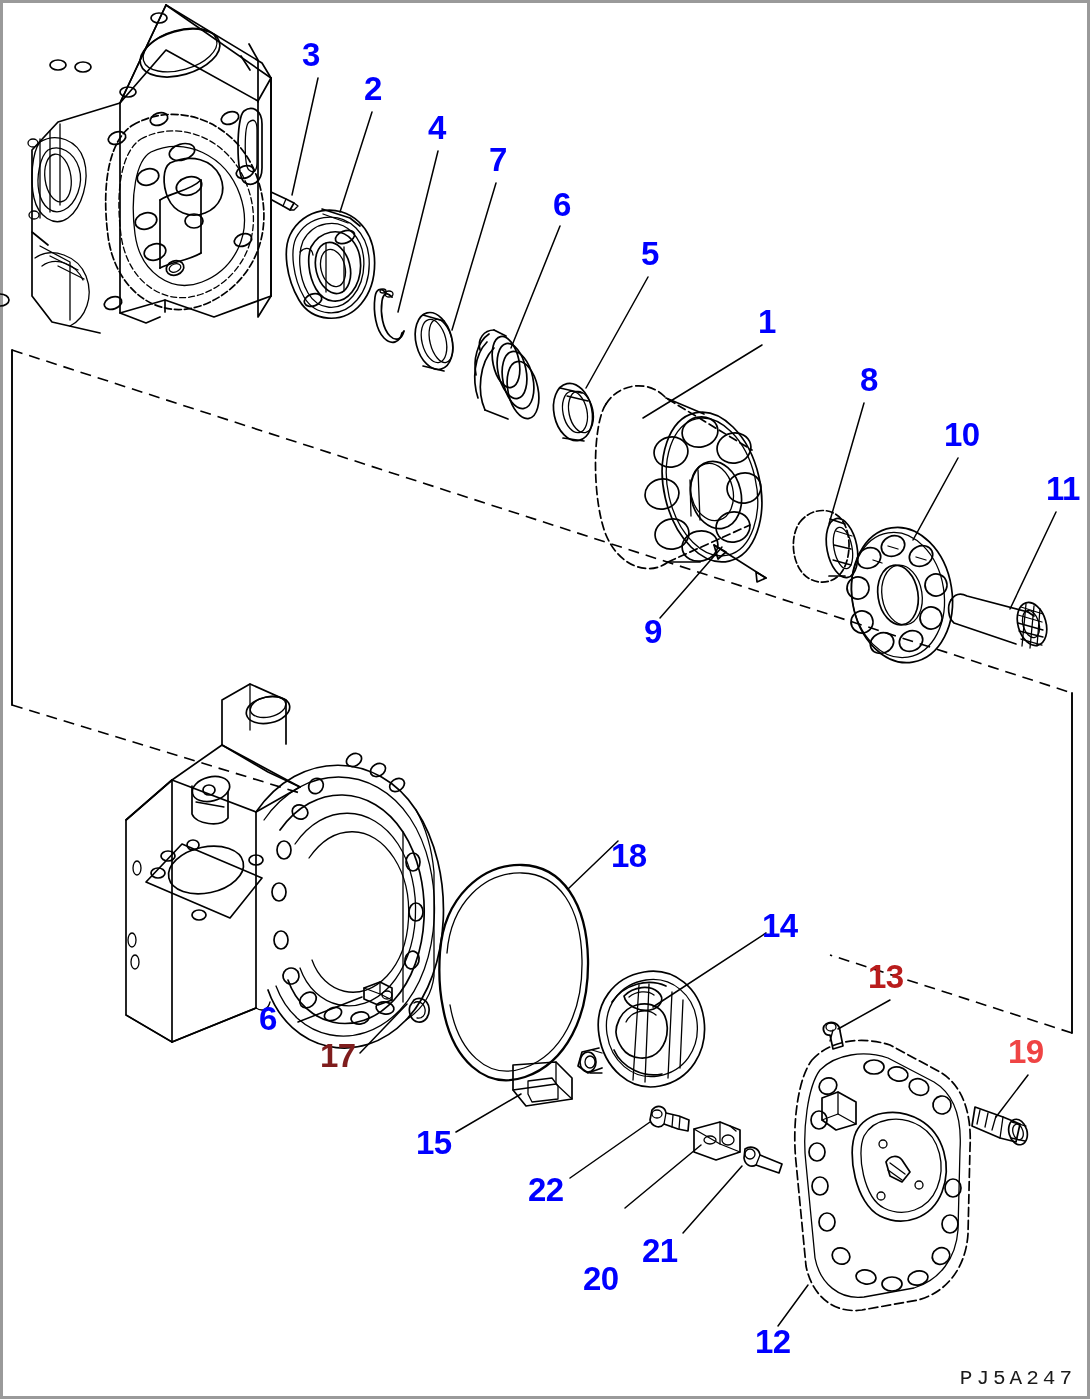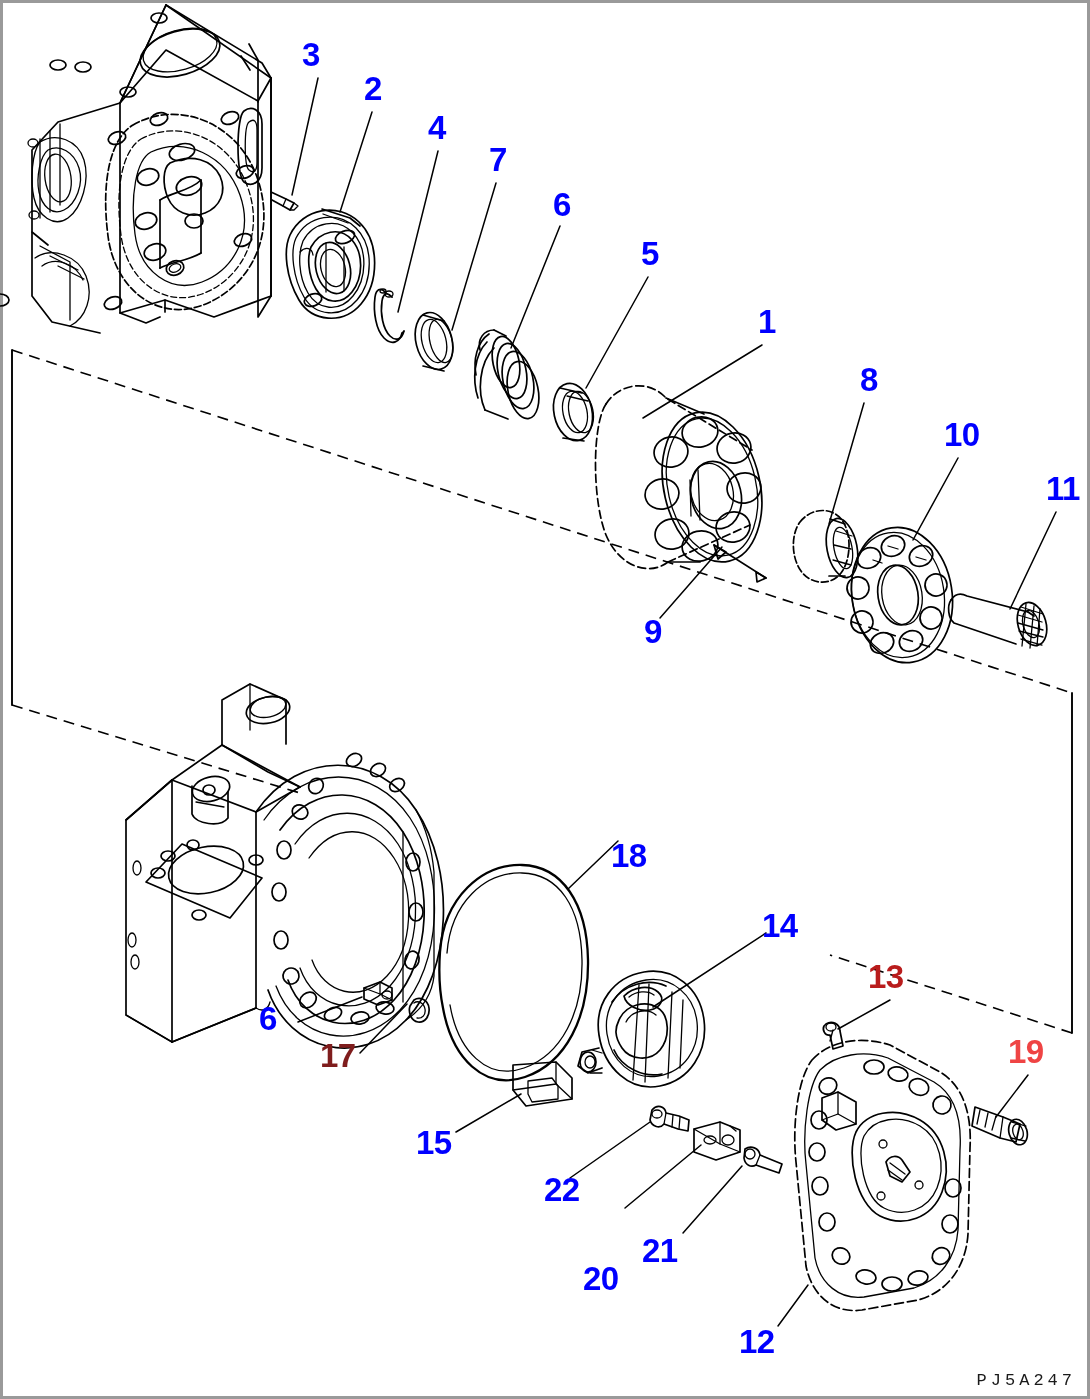--- a/index.html
+++ b/index.html
@@ -55,21 +55,21 @@
     letter-spacing: -0.5px;
     user-select: none;
     white-space: nowrap;
   }
   #drawing-code {
     position: absolute;
     right: 14px;
     bottom: 9px;
     color: #1a1a1a;
     font-family: "Liberation Mono", monospace;
-    font-size: 17px;
+    font-size: 21px;
     letter-spacing: 4px;
     white-space: nowrap;
     margin-left: 24px;
   }
 </style>
 </head>
 <body>
 
 <div id="sheet">
 
@@ -538,21 +538,21 @@
       <div class="callout" style="left: 944px; top: 418px; color: rgb(0, 0, 255);">10</div>
       <div class="callout" style="left: 1046px; top: 472px; color: rgb(0, 0, 255);">11</div>
       <div class="callout" style="left: 644px; top: 615px; color: rgb(0, 0, 255);">9</div>
       <div class="callout" style="left: 611px; top: 839px; color: rgb(0, 0, 255);">18</div>
       <div class="callout" style="left: 762px; top: 893px; color: rgb(0, 0, 255); margin-top: 16px;">14</div>
       <div class="callout" style="left: 868px; top: 960px; color: #b91c1c;">13</div>
       <div class="callout" style="left: 1008px; top: 1035px; color: #ef4444;">19</div>
       <div class="callout" style="left: 259px; top: 1002px; color: rgb(0, 0, 255);">6</div>
       <div class="callout" style="left: 320px; top: 1039px; color: #7f1d1d;">17</div>
       <div class="callout" style="left: 416px; top: 1126px; color: rgb(0, 0, 255);">15</div>
-      <div class="callout" style="left: 528px; top: 1173px; color: rgb(0, 0, 255); margin-left: 16px;">22</div>
+      <div class="callout" style="left: 528px; top: 1173px; color: rgb(0, 0, 255);">22</div>
       <div class="callout" style="left: 583px; top: 1262px; color: rgb(0, 0, 255);">20</div>
       <div class="callout" style="left: 642px; top: 1234px; color: rgb(0, 0, 255);">21</div>
-      <div class="callout" style="left: 739px; top: 1325px; color: rgb(0, 0, 255);">12</div>
+      <div class="callout" style="left: 755px; top: 1325px; color: rgb(0, 0, 255);">12</div>
     </div>
 
   <div id="drawing-code">PJ5A247</div>
 
 </div>
 
 </body></html>

